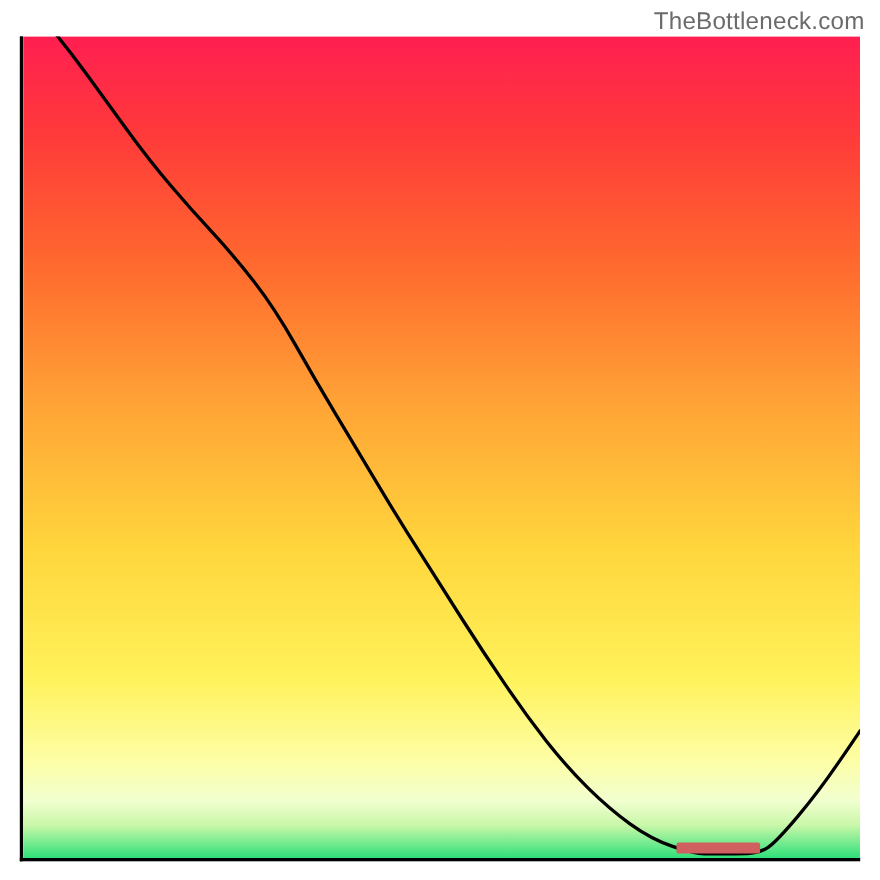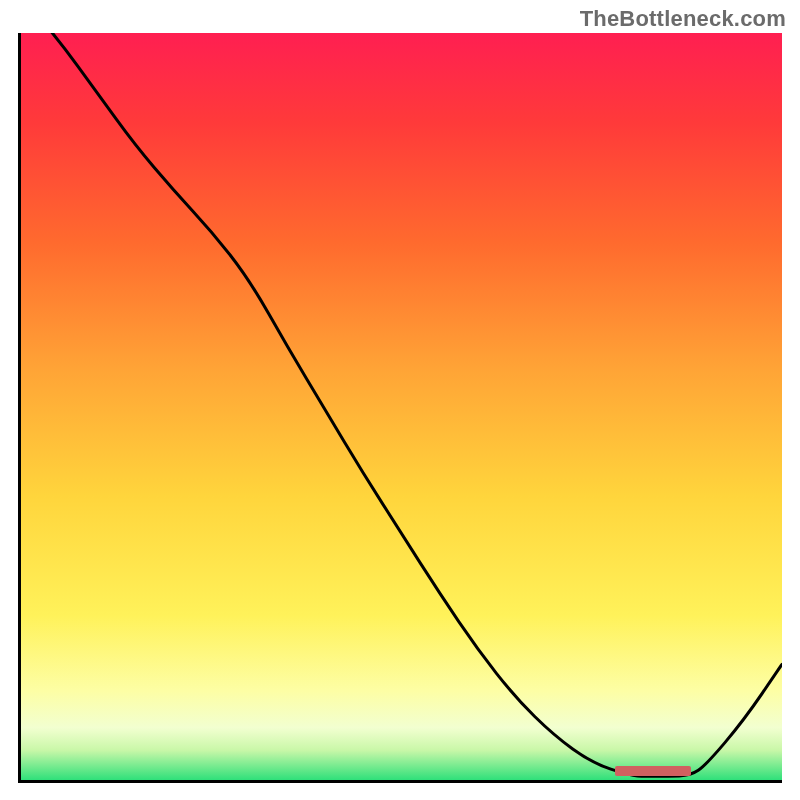--- a/index.html
+++ b/index.html
@@ -8,21 +8,21 @@
     height: 800px;
     background: #ffffff;
     font-family: Arial, Helvetica, sans-serif;
     position: relative;
   }
   .watermark {
     position: absolute;
     top: 6px;
     right: 14px;
     font-size: 22px;
-    font-weight: 700;
+    font-weight: 400;
     color: #6b6b6b;
     letter-spacing: 0.2px;
   }
   .plot-outer {
     position: absolute;
     left: 18px;
     top: 33px;
     width: 764px;
     height: 750px;
   }

